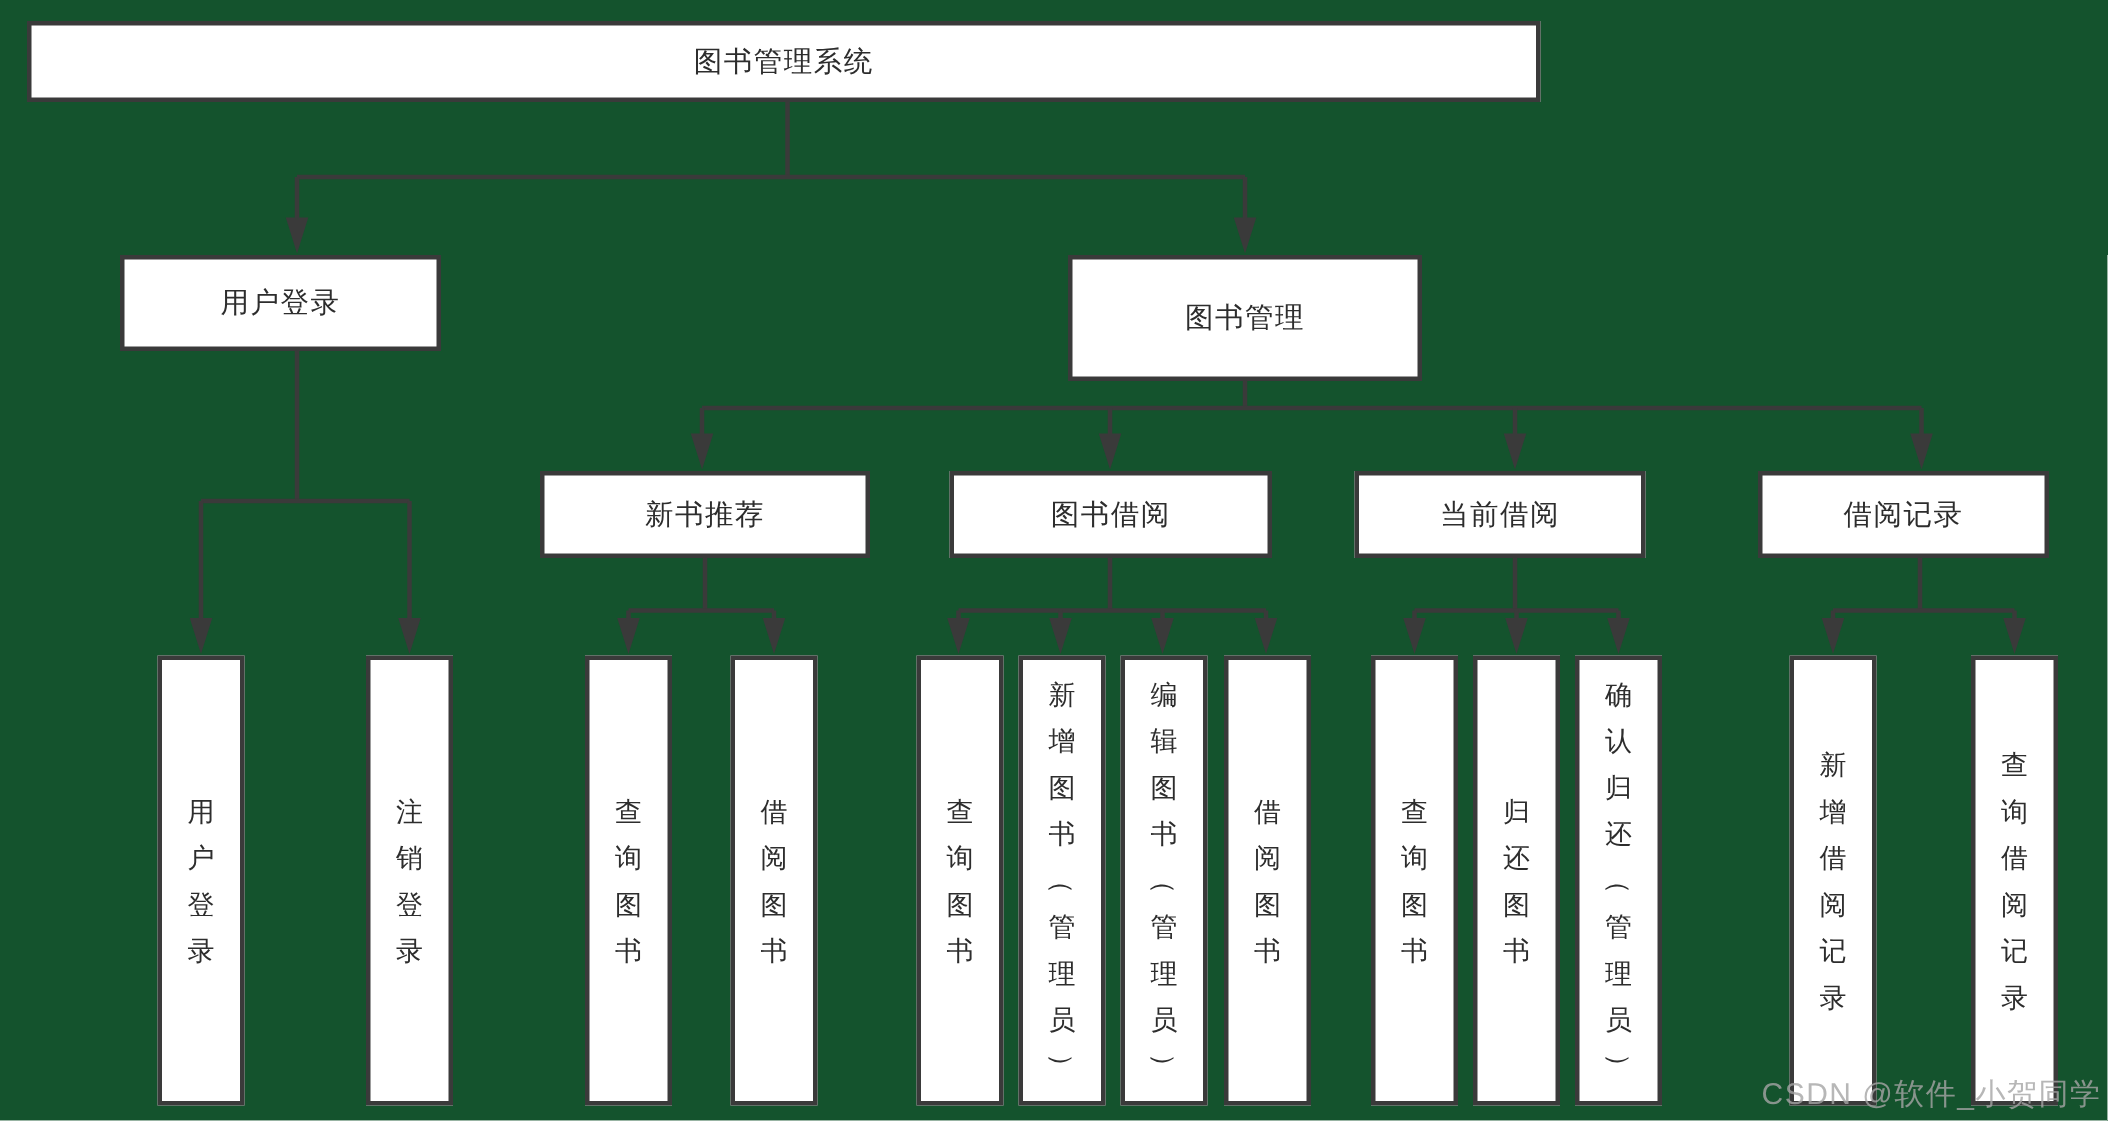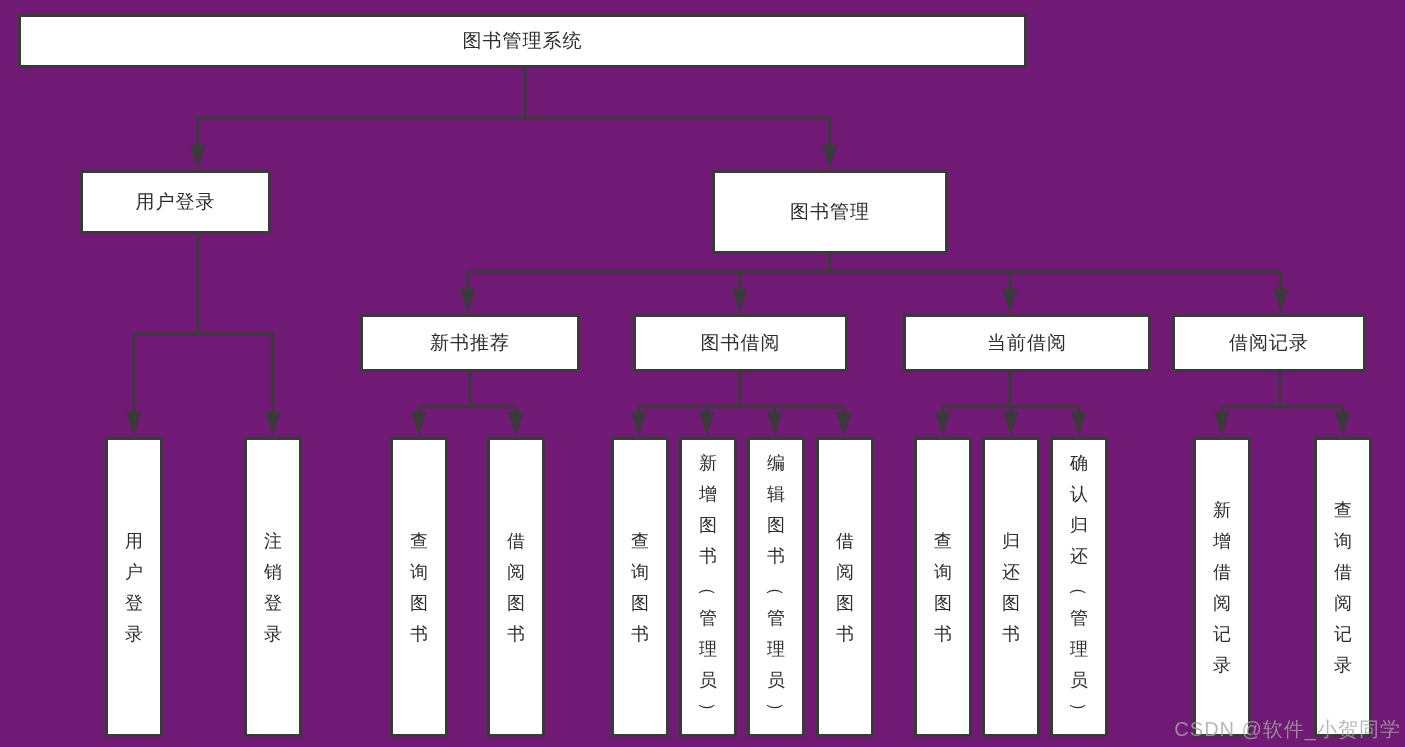--- a/index.html
+++ b/index.html
@@ -5,21 +5,21 @@
   :root{
     --line-color:#3a3a3a;
     --text-color:#2d2d2d;
     --watermark-color:rgba(165,165,165,0.8);
   }
   html,body{margin:0;padding:0;background:#ffffff;}
   body{font-family:"Liberation Sans", sans-serif;}
   #stage{
     position:relative;
     width:1405px;height:747px;
-    background:#701a75;
+    background:#14532d;
     overflow:hidden;
   }
   #connectors{
     position:absolute;left:0;top:0;width:1405px;height:747px;
     pointer-events:none;
   }
   .cline{stroke:var(--line-color);stroke-width:3;fill:none;}
   .ahead{fill:var(--line-color);stroke:none;}
   .box{
     position:absolute;
@@ -109,26 +109,26 @@
       <path d="M1079 407 V414" class="cline"></path>
       <polygon points="1071.5,412 1086.5,412 1079,436" class="ahead"></polygon>
       <path d="M1222 407 V414" class="cline"></path>
       <polygon points="1214.5,412 1229.5,412 1222,436" class="ahead"></polygon>
       <path d="M1343 407 V414" class="cline"></path>
       <polygon points="1335.5,412 1350.5,412 1343,436" class="ahead"></polygon>
     </svg>
 
   <div class="box" style="left:18px;top:14px;width:1009px;height:54px">图书管理系统</div>
 
-  <div class="box" style="left:80px;top:170px;width:191px;height:64px">用户登录</div>
+  <div class="box" style="left:80px;top:170px;width:214px;height:64px">用户登录</div>
   <div class="box" style="left:712px;top:170px;width:236px;height:84px">图书管理</div>
 
   <div class="box" style="left:360px;top:314px;width:220px;height:58px">新书推荐</div>
   <div class="box" style="left:633px;top:314px;width:215px;height:58px">图书借阅</div>
-  <div class="box" style="left:903px;top:314px;width:248px;height:58px">当前借阅</div>
+  <div class="box" style="left:903px;top:314px;width:194px;height:58px">当前借阅</div>
   <div class="box" style="left:1172px;top:314px;width:194px;height:58px">借阅记录</div>
 
   <div class="box vbox" style="left:105px;top:437px;width:58px;height:300px">
       <span class="vchar">用</span>
       <span class="vchar">户</span>
       <span class="vchar">登</span>
       <span class="vchar">录</span>
     </div>
   <div class="box vbox" style="left:244px;top:437px;width:58px;height:300px">
       <span class="vchar">注</span>

